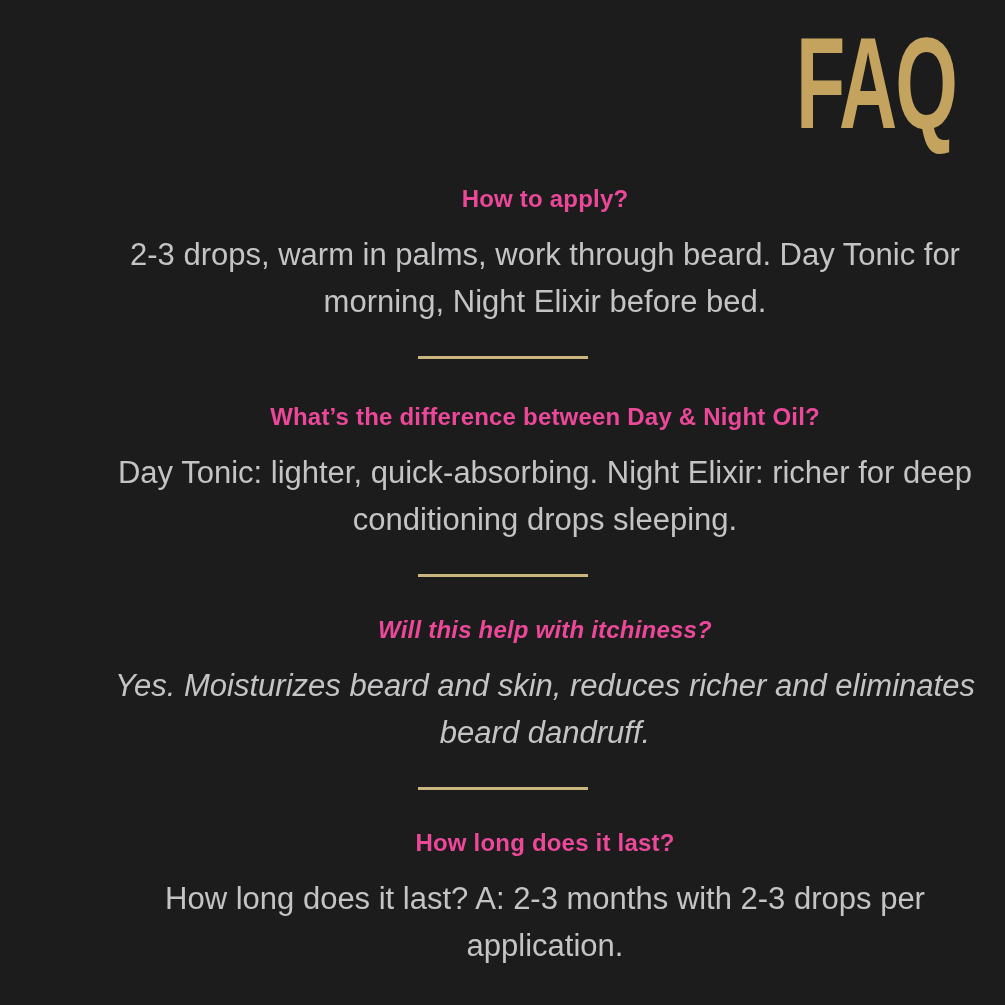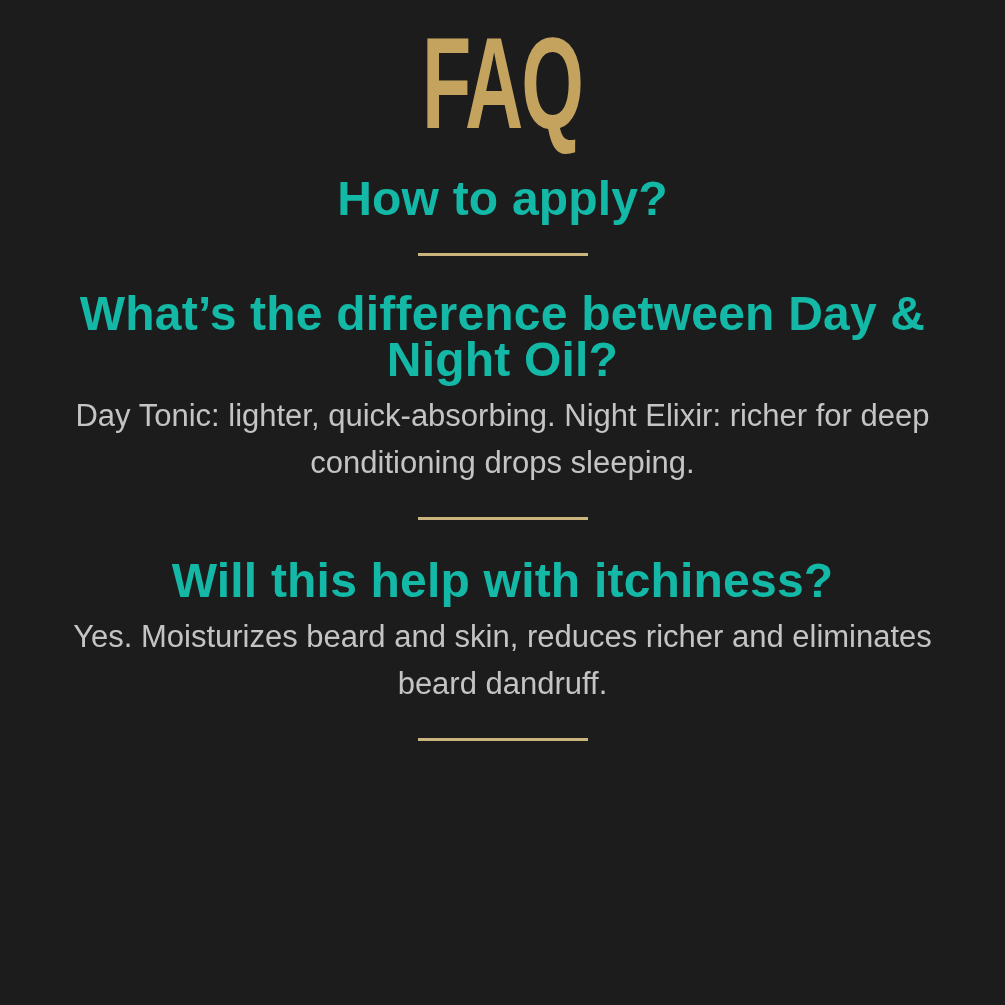--- a/index.html
+++ b/index.html
@@ -10,84 +10,89 @@
   .page {
     position: relative;
     width: 1005px;
     height: 1005px;
     background: #1c1c1c;
     overflow: hidden;
     font-family: "Liberation Sans", sans-serif;
     text-align: center;
     display: flex;
     flex-direction: column;
-    align-items: center;
+    align-items: flex-end;
   }
   .faq-title {
     margin-top: 14px;
     font-size: 130px;
     line-height: 138px;
     font-weight: 800;
     letter-spacing: -3px;
     color: #c3a35e;
     transform: scaleX(0.62);
     transform-origin: center top;
   }
   .faq-section {
     width: 920px;
   }
   .question {
     margin: 0 auto;
-    font-size: 48px;
+    font-size: 24px;
     line-height: 46px;
     font-weight: 700;
     letter-spacing: 0.2px;
-    color: #14b8a6;
+    color: #ec4899;
   }
   .answer {
     margin: 9px auto 0;
     max-width: 905px;
     font-size: 31px;
     line-height: 47px;
     font-weight: 400;
     color: #c4c4c6;
   }
   .divider {
     width: 170px;
     height: 3px;
     background: #cab57e;
     border: none;
     margin: 31px auto 30px;
   }
   .s1 { margin-top: 24px; }
   .s2 { margin-top: 5px; }
-  .s3 { margin-top: 8px; }
+  .s3 { margin-top: 0; font-style: italic; }
   .s4 { margin-top: 0; }
 </style>
 </head>
 <body>
 
 <div class="page">
 
   <div class="faq-title">FAQ</div>
 
   <div class="faq-section s1">
     <h2 class="question">How to apply?</h2>
+    <p class="answer">2-3 drops, warm in palms, work through beard. Day Tonic for morning, Night Elixir before bed.</p>
   </div>
 
   <hr class="divider">
 
   <div class="faq-section s2">
     <h2 class="question">What’s the difference between Day &amp; Night Oil?</h2>
     <p class="answer">Day Tonic: lighter, quick-absorbing. Night Elixir: richer for deep conditioning drops sleeping.</p>
   </div>
 
   <hr class="divider">
 
   <div class="faq-section s3">
     <h2 class="question">Will this help with itchiness?</h2>
     <p class="answer">Yes. Moisturizes beard and skin, reduces richer and eliminates beard dandruff.</p>
   </div>
 
   <hr class="divider">
 
+  <div class="faq-section s4">
+    <h2 class="question">How long does it last?</h2>
+    <p class="answer">How long does it last? A: 2-3 months with 2-3 drops per application.</p>
+  </div>
 
 </div>
 
 </body></html>

